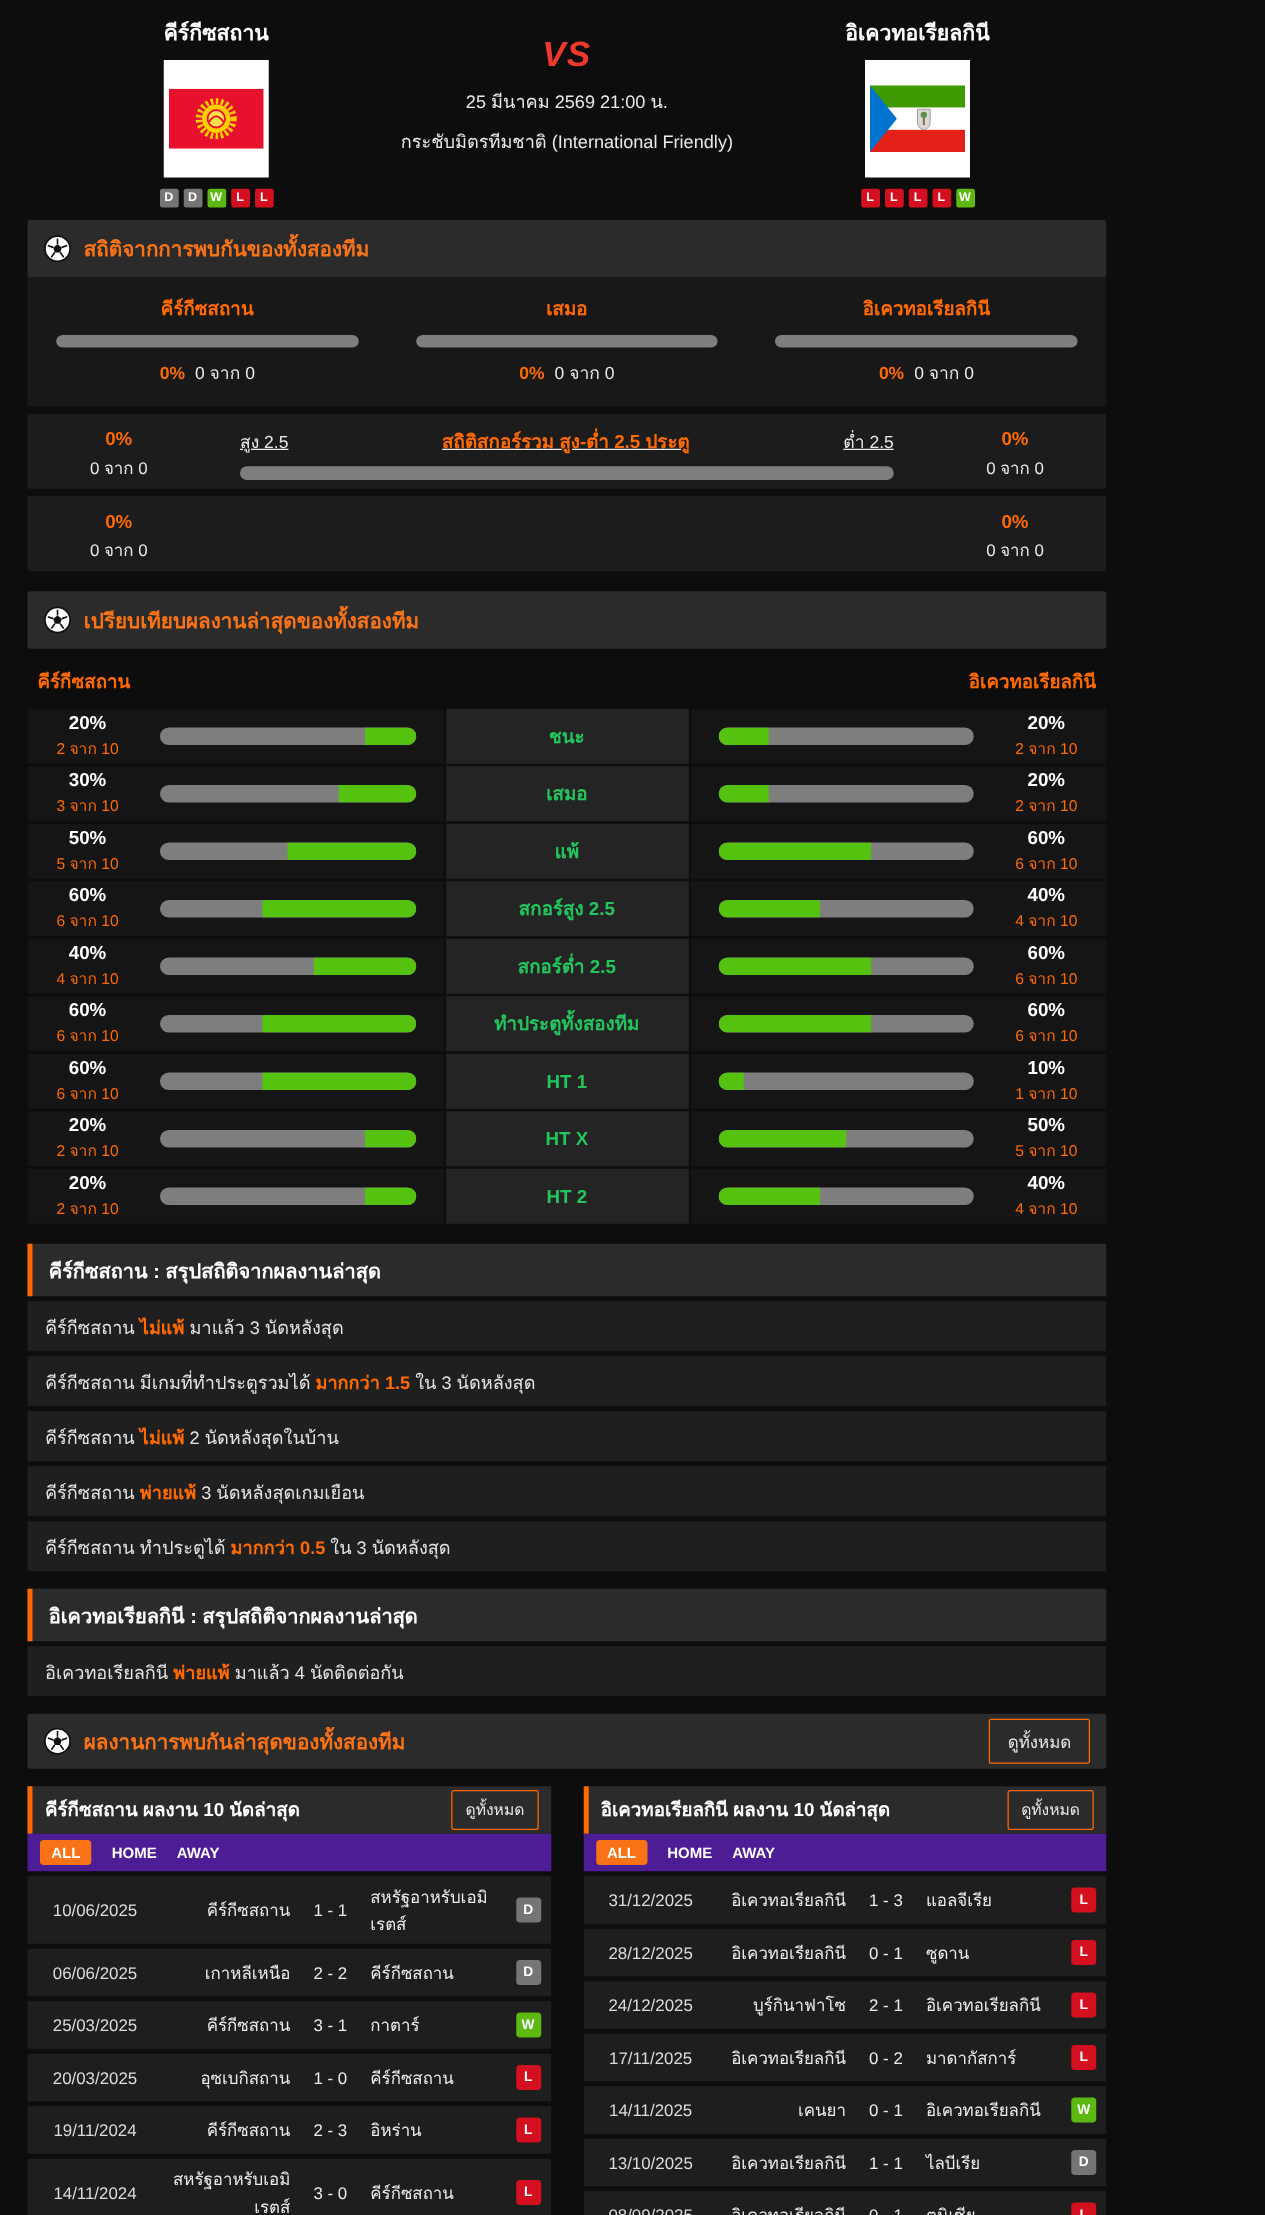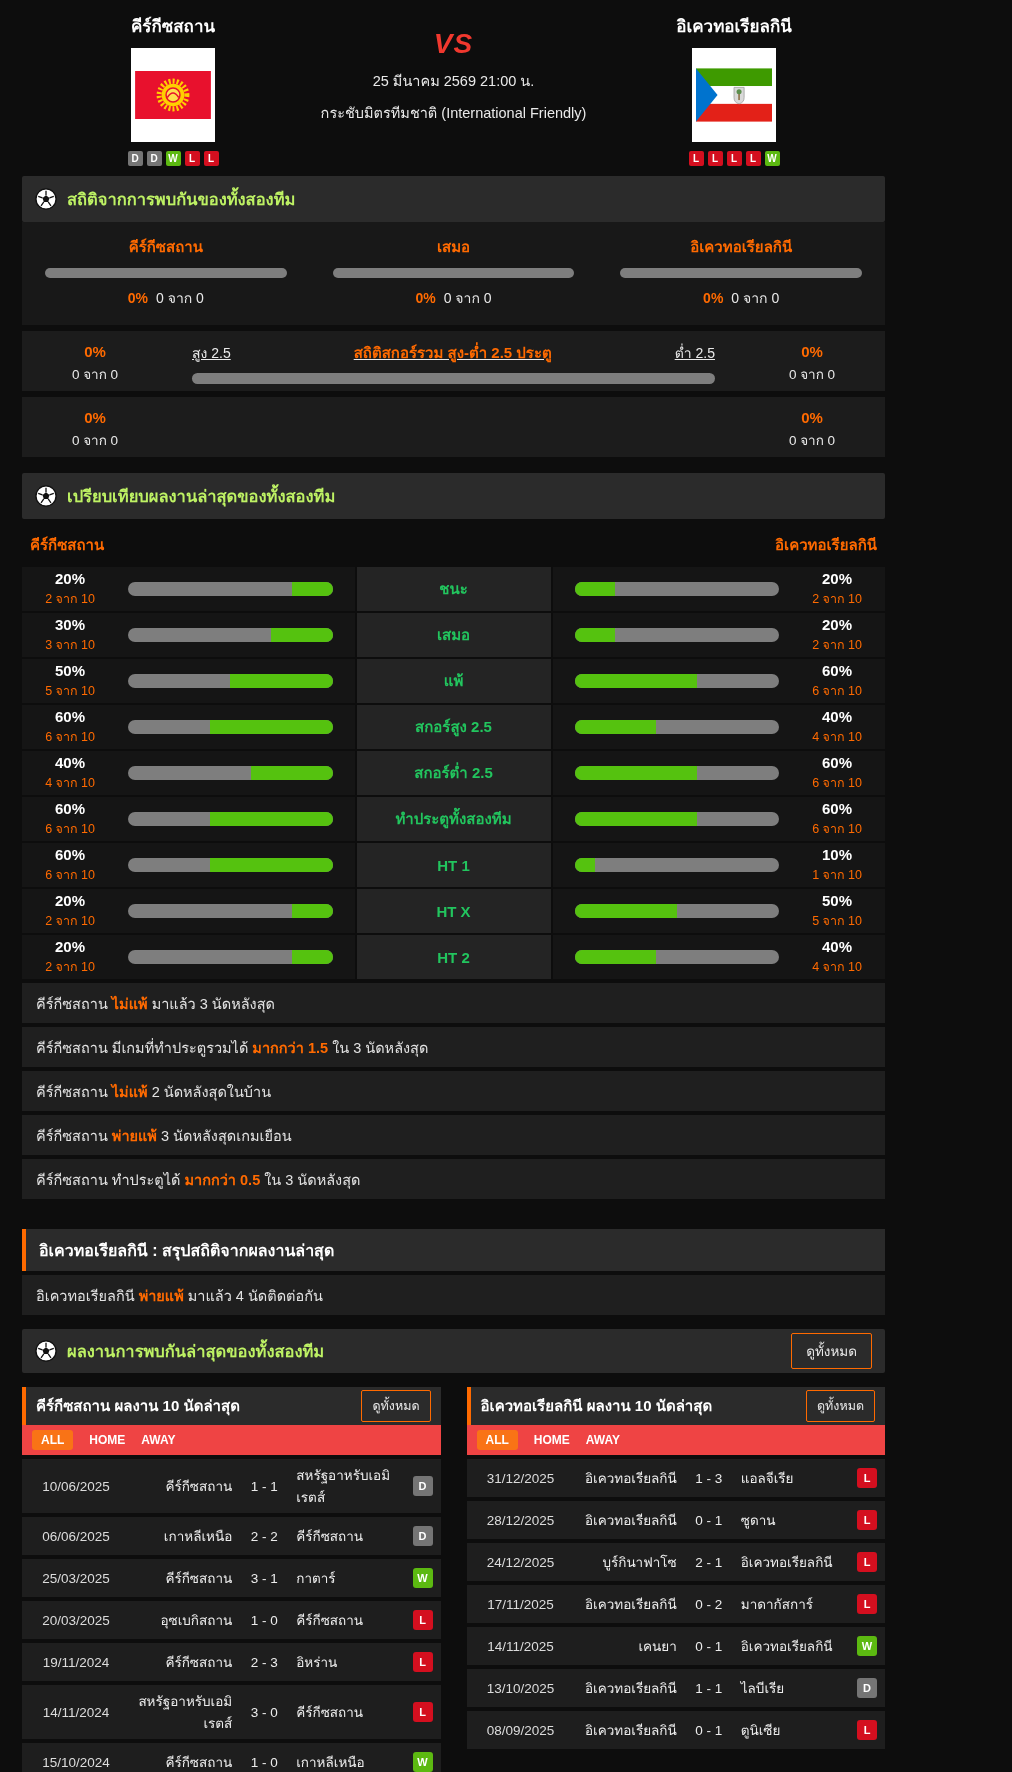--- a/index.html
+++ b/index.html
@@ -22,21 +22,21 @@
   .res-W{background:#5cb911;}
   .res-D{background:#757575;}
   .res-L{background:#d40f1f;}
   .center-block{flex:1;display:flex;flex-direction:column;align-items:center;padding-top:16px;gap:9px;}
   .vs{color:#f0382e;font-size:28px;font-weight:bold;font-style:italic;letter-spacing:1px;}
   .meta-line{color:#e9e9e9;font-size:14.5px;}
 
   
   .sec-header{margin:6px 22px 0;background:#2b2b2b;height:46px;display:flex;align-items:center;gap:10px;
     padding:0 13px;border-radius:2px;}
-  .sec-title{color:#bef264;font-weight:bold;font-size:16.5px;}
+  .sec-title{color:#f97316;font-weight:bold;font-size:16.5px;}
   .ball{width:22px;height:22px;flex:0 0 auto;}
 
   
   .h2h-cols{margin:0 22px;background:#181818;display:flex;padding:13px 0 16px;}
   .h2h-col{flex:1;display:flex;flex-direction:column;align-items:center;gap:9px;}
   .h2h-col-label{color:#ff6a00;font-weight:bold;font-size:15px;}
   .h2h-col-bar{width:84%;height:10px;background:#7e7e7e;border-radius:5px;}
   .h2h-col-stats{display:flex;gap:8px;font-size:14px;align-items:baseline;}
   .pct-orange{color:#ff6a00;font-weight:bold;}
   .cnt-white{color:#e9e9e9;}
@@ -82,21 +82,21 @@
   
   .btn-viewall{margin-left:auto;border:1px solid #ff6a00;color:#e9e9e9;font-size:13.5px;
     padding:6px 14px;background:transparent;border-radius:2px;font-family:"Liberation Sans",sans-serif;cursor:pointer;}
   .btn-viewall.small{padding:5px 10px;font-size:12.5px;}
 
   
   .panels{margin:14px 22px 0;display:grid;grid-template-columns:1fr 1fr;gap:26px;align-items:start;}
   .panel-header{background:#2b2b2b;border-left:4px solid #ff6a00;height:38px;display:flex;align-items:center;
     padding:0 10px;box-sizing:border-box;}
   .panel-title{color:#fff;font-weight:bold;font-size:15px;}
-  .tabs{background:#ef4444;display:flex;gap:16px;padding:6px 10px;align-items:center;height:18px;}
+  .tabs{background:#4c1d95;display:flex;gap:16px;padding:6px 10px;align-items:center;height:18px;}
   .tab{color:#fff;font-weight:bold;font-size:12px;cursor:pointer;}
   .tab-active{background:#f97316;padding:3px 9px;border-radius:3px;}
   .match-row{background:#1e1e1e;display:grid;grid-template-columns:92px 1fr 52px 1fr 26px;
     align-items:center;padding:5px 8px;min-height:28px;margin-top:4px;font-size:13.5px;}
   .m-date{color:#dcdcdc;text-align:center;}
   .m-home{color:#ececec;text-align:right;padding-right:6px;}
   .m-score{color:#ececec;text-align:center;white-space:nowrap;}
   .m-away{color:#ececec;text-align:left;padding-left:6px;}
   .m-badge{justify-self:end;}
   .res-sq{width:20px;height:20px;border-radius:3px;color:#fff;font-weight:bold;font-size:11px;
@@ -424,20 +424,21 @@
             <div class="cmp-fill fill-left" style="width: 40%;"></div>
           </div>
           <div class="pct-block">
             <div class="p">40%</div>
             <div class="c">4 จาก 10</div>
           </div>
         </div>
       </div>
     </div>
 
+  <div class="sum-header">คีร์กีซสถาน : สรุปสถิติจากผลงานล่าสุด</div>
   <div id="home-summary">
       <div class="sum-item">
         <span class="pre">คีร์กีซสถาน </span>
         <span class="hl">ไม่แพ้</span>
         <span class="post"> มาแล้ว 3 นัดหลังสุด</span>
       </div>
       <div class="sum-item">
         <span class="pre">คีร์กีซสถาน มีเกมที่ทำประตูรวมได้ </span>
         <span class="hl">มากกว่า 1.5</span>
         <span class="post"> ใน 3 นัดหลังสุด</span>
@@ -452,21 +453,21 @@
         <span class="hl">พ่ายแพ้</span>
         <span class="post"> 3 นัดหลังสุดเกมเยือน</span>
       </div>
       <div class="sum-item">
         <span class="pre">คีร์กีซสถาน ทำประตูได้ </span>
         <span class="hl">มากกว่า 0.5</span>
         <span class="post"> ใน 3 นัดหลังสุด</span>
       </div>
     </div>
 
-  <div class="sum-header" style="margin-top:30px;">อิเควทอเรียลกินี : สรุปสถิติจากผลงานล่าสุด</div>
+  <div class="sum-header" style="margin-top:14px;">อิเควทอเรียลกินี : สรุปสถิติจากผลงานล่าสุด</div>
   <div id="away-summary">
       <div class="sum-item">
         <span class="pre">อิเควทอเรียลกินี </span>
         <span class="hl">พ่ายแพ้</span>
         <span class="post"> มาแล้ว 4 นัดติดต่อกัน</span>
       </div>
     </div>
 
   <div class="sec-header" style="margin-top:14px;height:44px;">
     <svg class="ball" viewBox="0 0 24 24">

